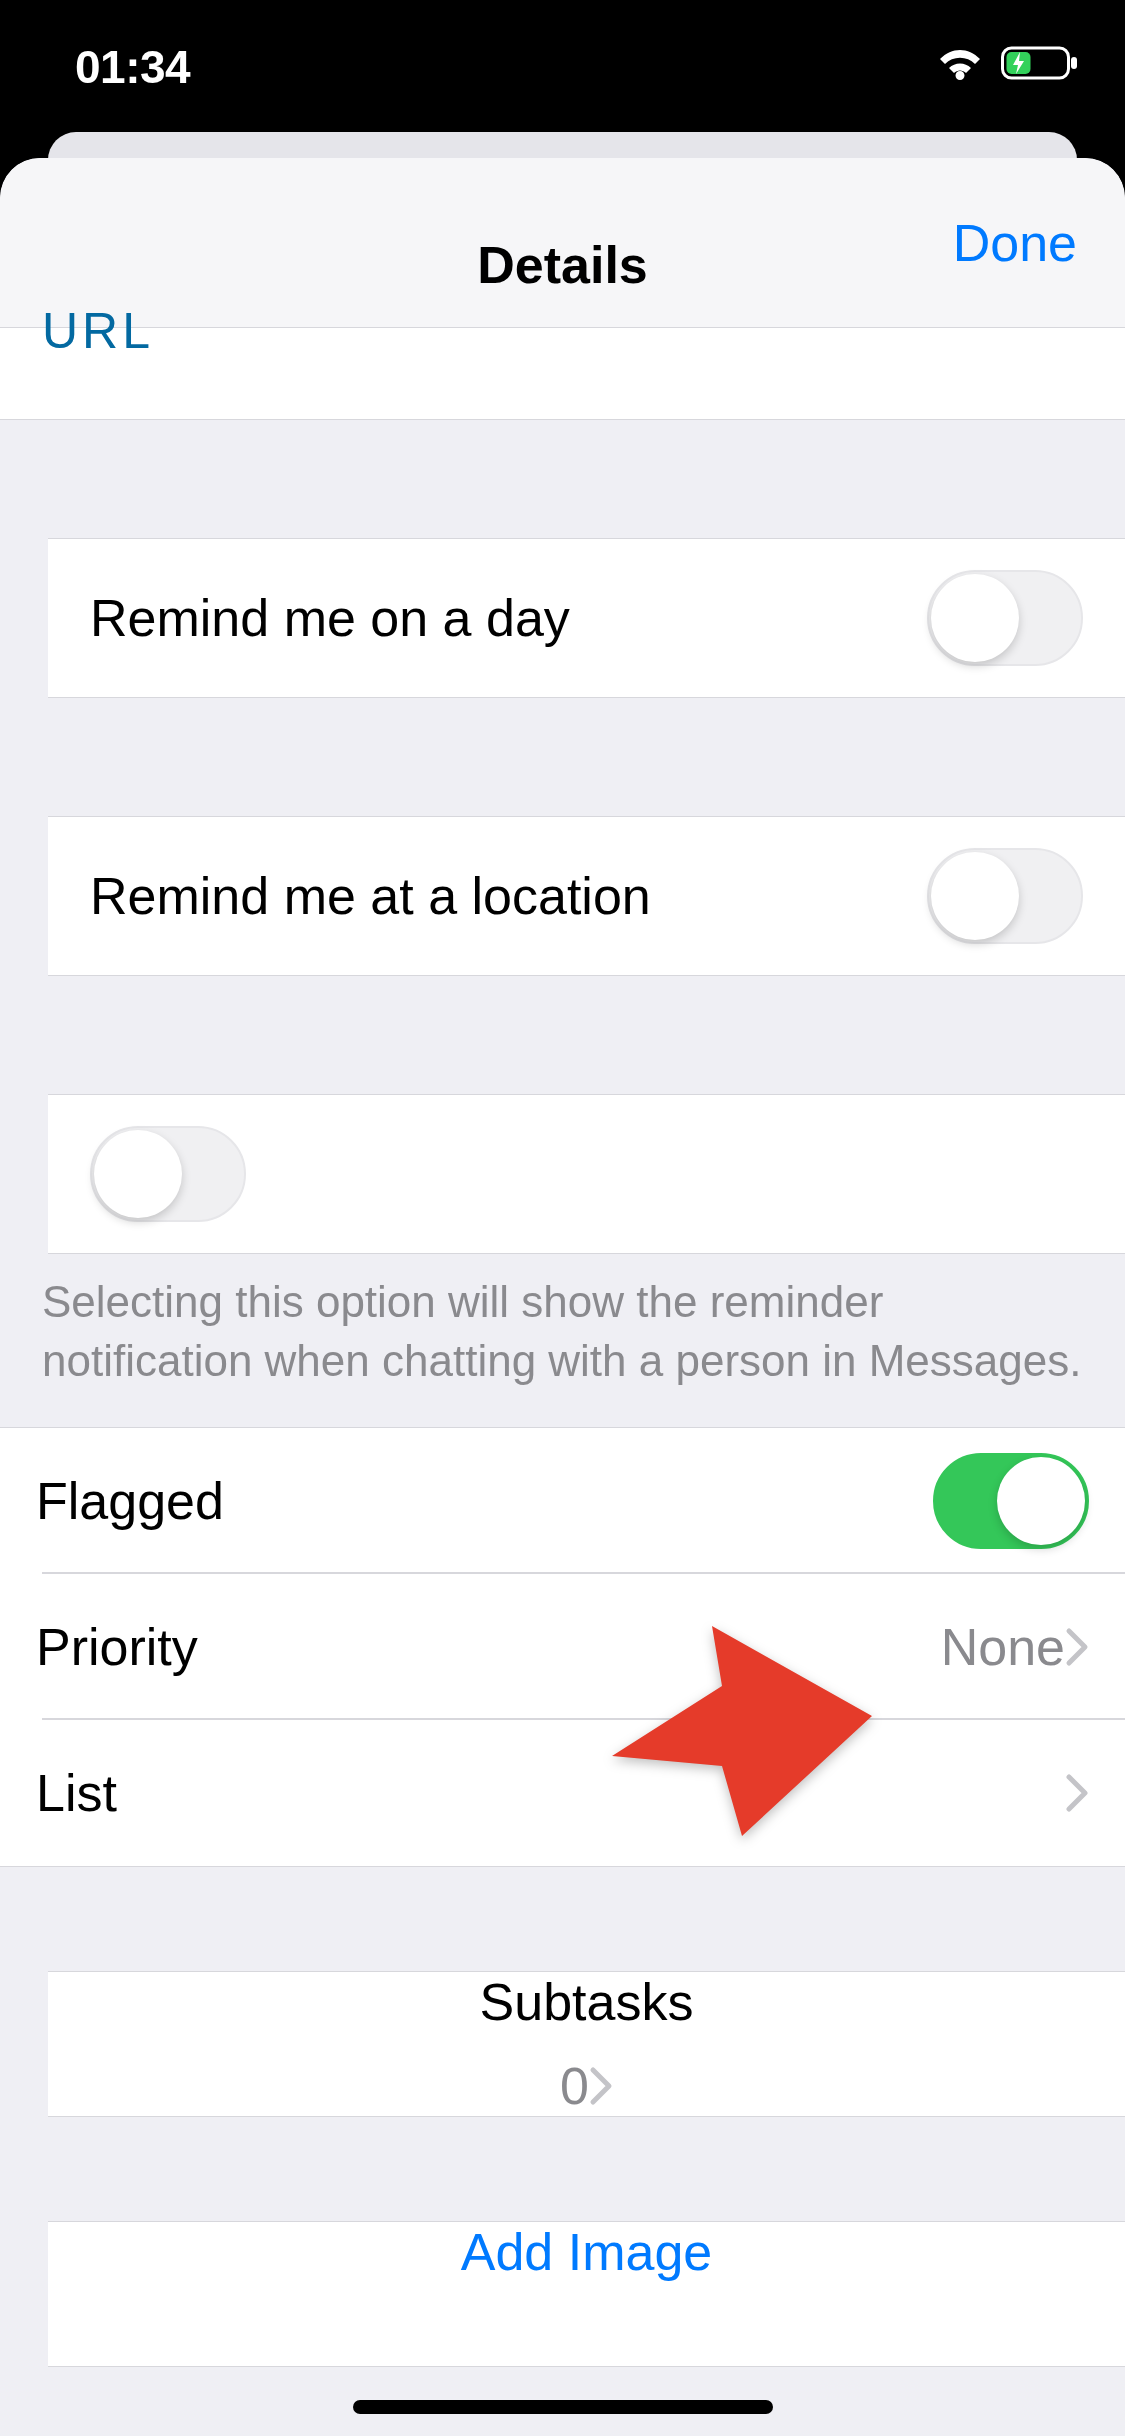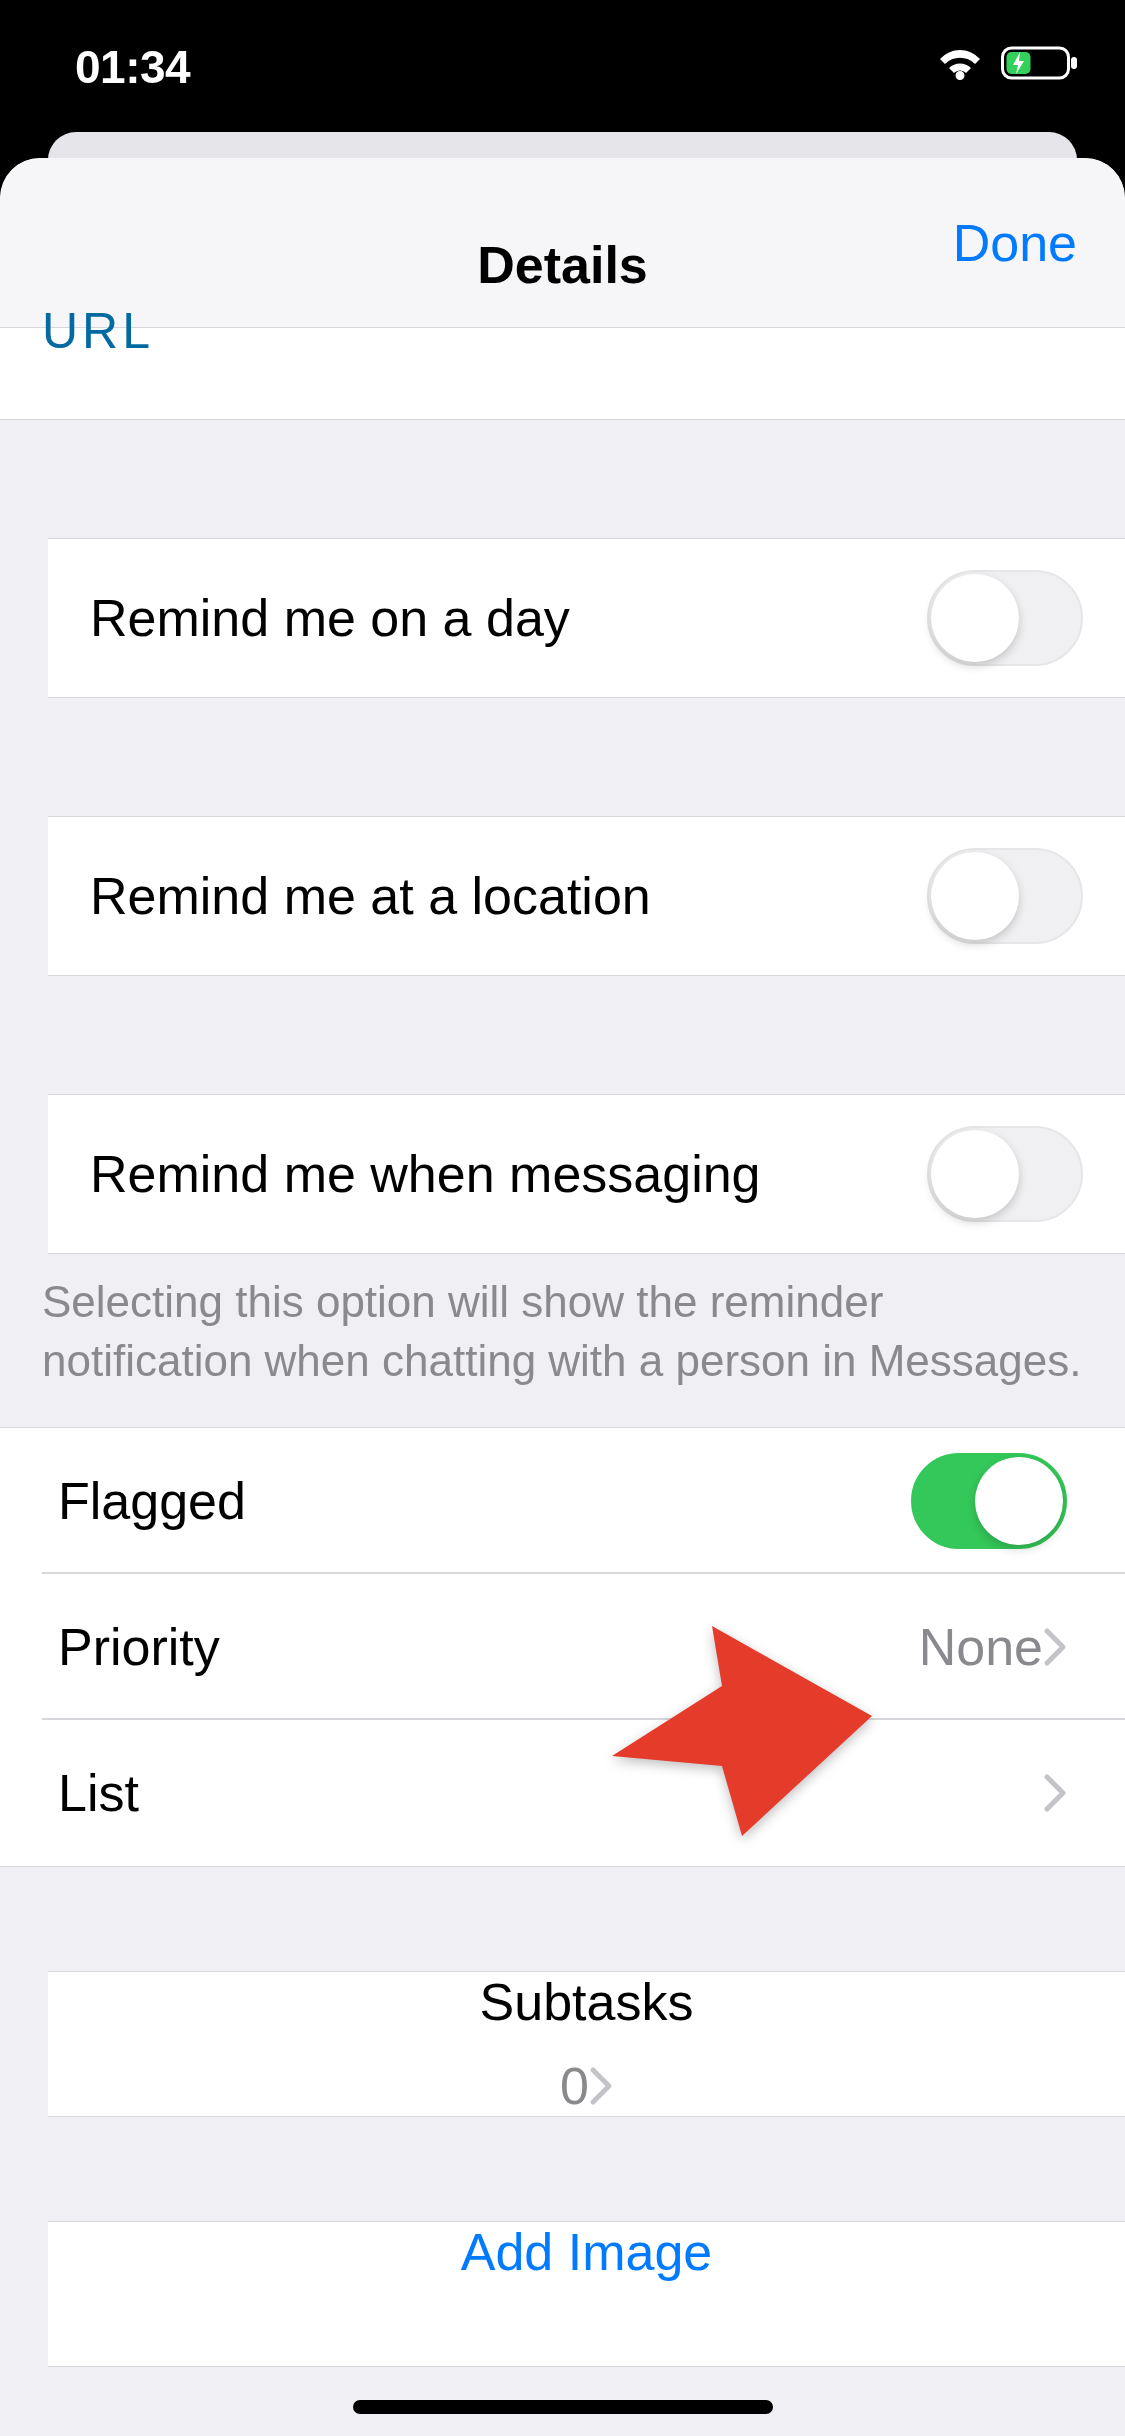--- a/index.html
+++ b/index.html
@@ -24,21 +24,21 @@
     .cell-tall { height: 160px; }
     .cell-med { height: 146px; flex-direction: column; }
     .toggle { width: 156px; height: 96px; border-radius: 48px; position: relative; cursor: pointer; }
     .toggle-off { background: #f0f0f2; border:2px solid #e6e6e9; }
     .toggle-on { background: #34c759; border:2px solid #34c759; }
     .knob { position:absolute; top:2px; width:88px; height:88px; background:#fff; border-radius:50%; box-shadow:0 4px 10px rgba(0,0,0,0.18); }
     .toggle-off .knob { left:2px; }
     .toggle-on .knob { right:2px; }
     .footer-note { padding: 18px 42px 36px; color:#8a8a8e; font-size:44px; line-height:1.35; }
     .group { background:#fff; border-top:1px solid #d7d7dc; border-bottom:1px solid #d7d7dc; }
-    .row { padding:0 58px; height:146px; display:flex; align-items:center; justify-content:space-between; position:relative; }
+    .row { padding:0 36px; height:146px; display:flex; align-items:center; justify-content:space-between; position:relative; }
     .row-sep { position:absolute; left:42px; right:0; bottom:0; height:1.5px; background:#d7d7dc; }
     .row-right { display:flex; align-items:center; }
     .row-value { color:#8a8a8e; font-size:52px; }
     .chevron { color:#c4c4c8; }
     .chevron svg { display:block; }
     .arrow-overlay { position:absolute; left: 612px; top: 1298px; pointer-events:none; }
     .arrow-overlay svg { filter: drop-shadow(0 4px 6px rgba(0,0,0,0.25)); }
     .add-image { color:#007aff; font-size:52px; }
     .home-ind { position:absolute; bottom:22px; left:50%; transform:translateX(-50%); width:420px; height:14px; background:#000; border-radius:10px; }
   </style>
@@ -95,21 +95,20 @@
       <div class="cell cell-tall">
         <div class="cell-label">Remind me at a location</div>
         <div class="toggle toggle-off">
             <div class="knob"></div>
           </div>
       </div>
 
       <div class="gap"></div>
 
       <div class="cell cell-tall">
-        <div class="cell-label">Remind me when messaging</div>
         <div class="toggle toggle-off">
             <div class="knob"></div>
           </div>
       </div>
       <div class="footer-note">Selecting this option will show the reminder notification when chatting with a person in Messages.</div>
 
       <div class="group">
         <div class="row">
           <div class="cell-label">Flagged</div>
           <div class="toggle toggle-on">

